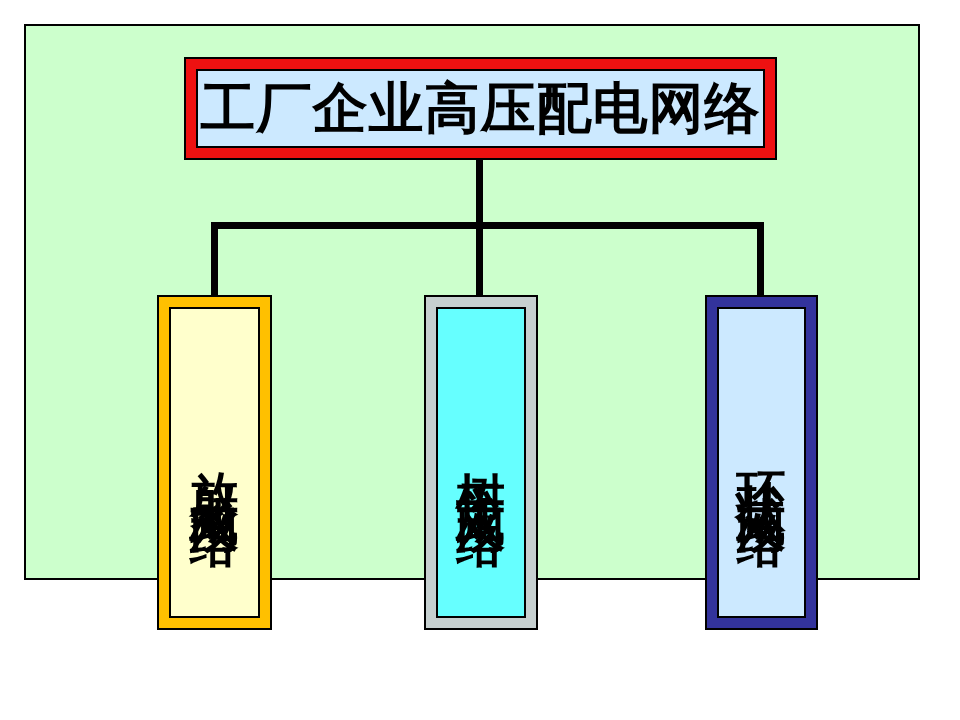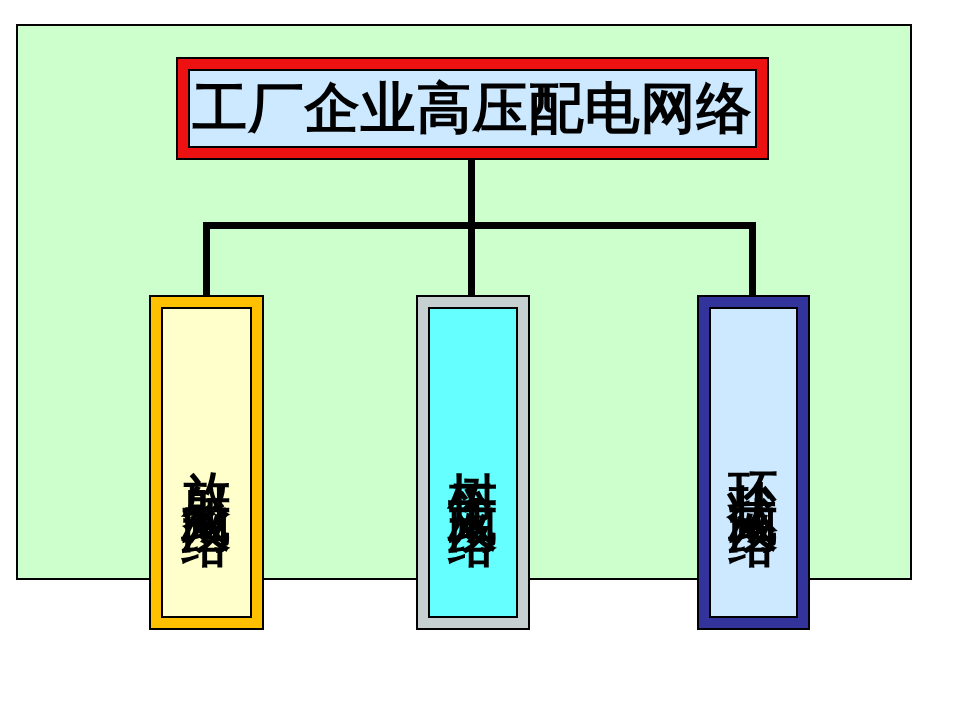--- a/index.html
+++ b/index.html
@@ -1,21 +1,21 @@
 <!DOCTYPE html>
 <html><head>
 <meta charset="utf-8">
 <style>
   * { margin: 0; padding: 0; box-sizing: border-box; }
   html, body { width: 960px; height: 720px; background: #ffffff; overflow: hidden;
                font-family: "Liberation Serif", serif; }
   .stage { position: relative; width: 960px; height: 720px; background: #ffffff; }
 
   .slide {
-    position: absolute; left: 16px; top: 24px;
+    position: absolute; left: 24px; top: 24px;
     width: 896px; height: 556px;
     background: #CCFFCC;
     border: 2px solid #000000;
   }
 
   
   .conn { position: absolute; background: #000000; }
   .conn-trunk  { left: 450px; top: 134px; width: 7px;   height: 136px; }
   .conn-cross  { left: 185px; top: 196px; width: 553px; height: 7px;  }
   .conn-left   { left: 185px; top: 196px; width: 7px;   height: 73px; }

